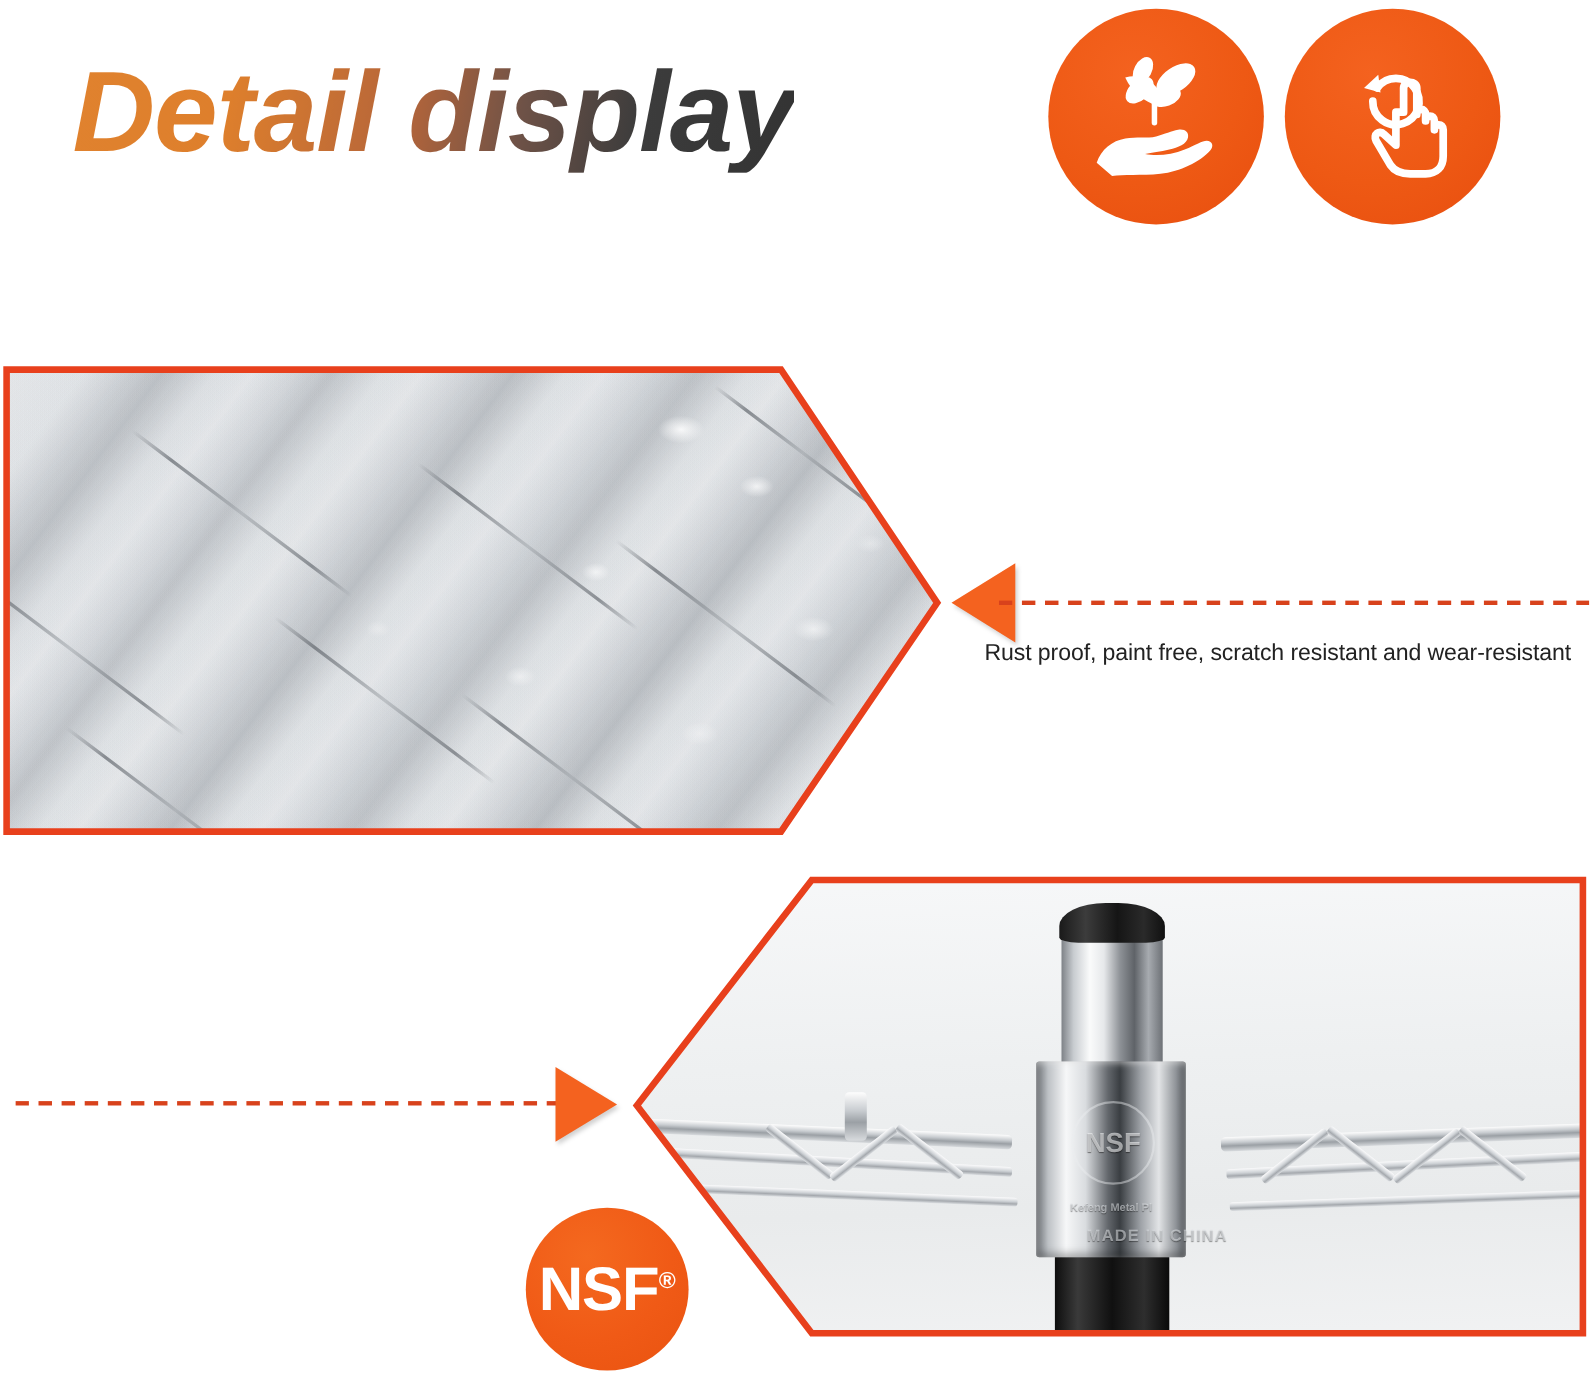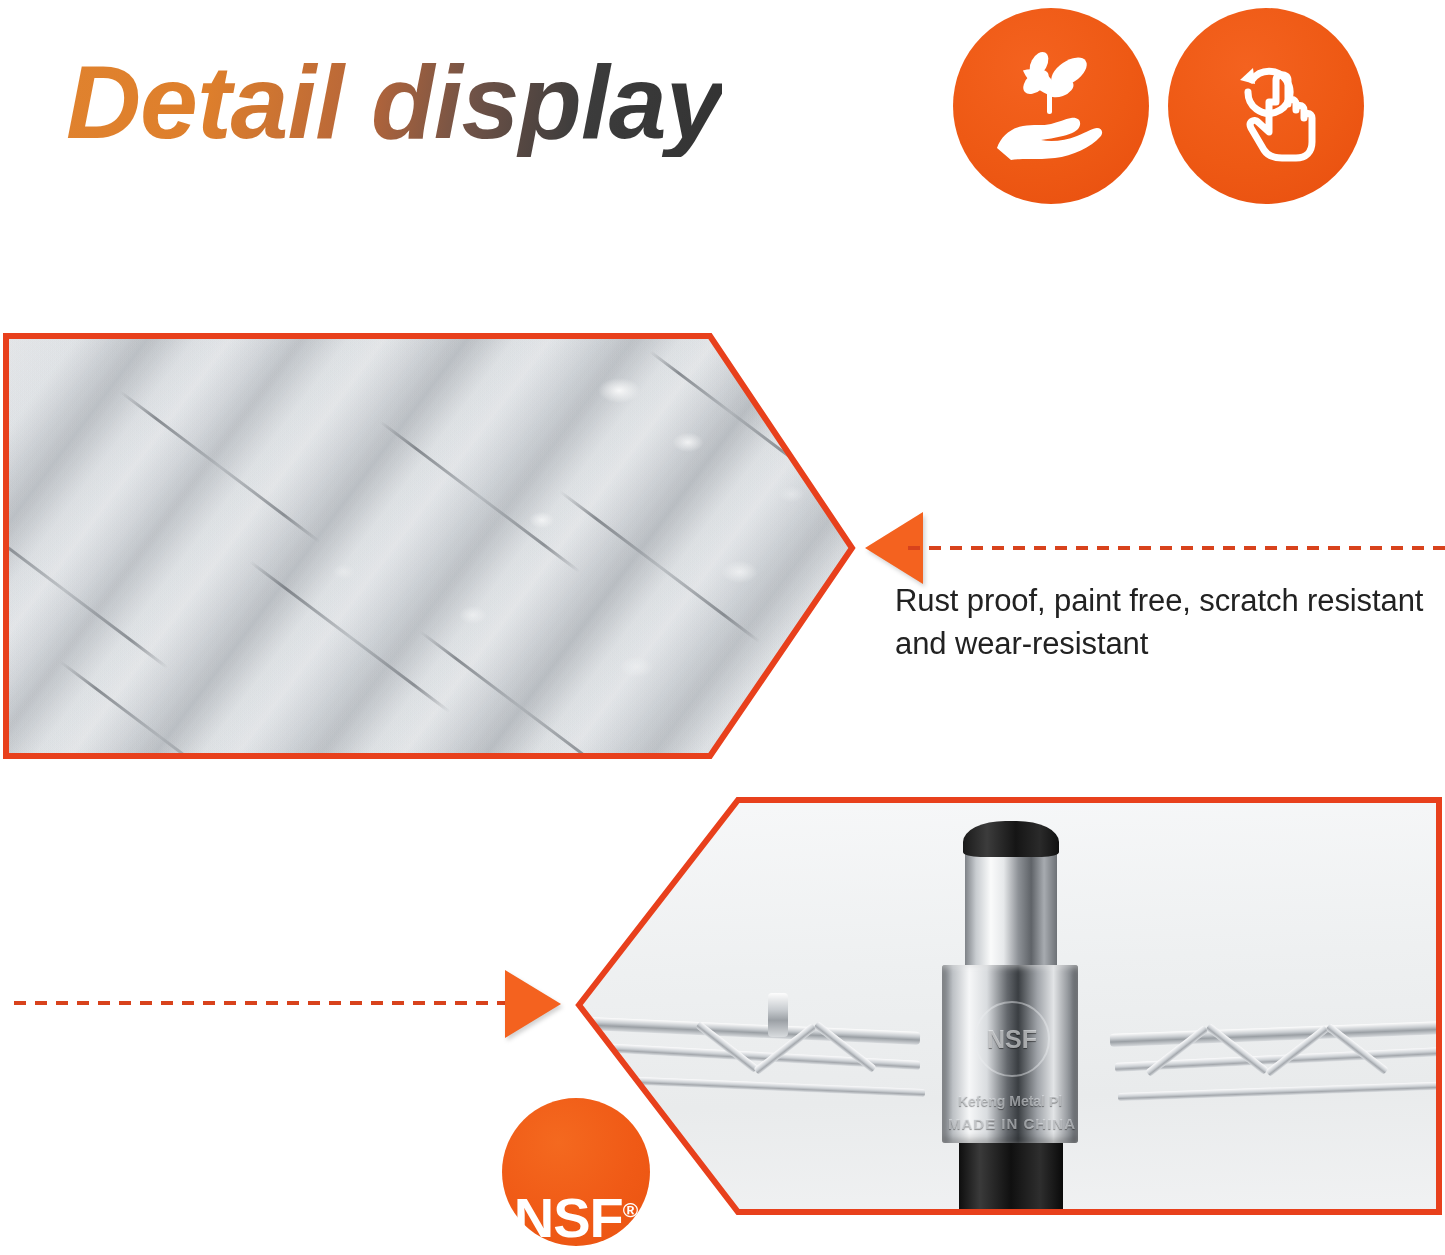--- a/index.html
+++ b/index.html
@@ -144,21 +144,21 @@
   .callout-heading {
     position: absolute;
     font-size: 41px;
     font-weight: bold;
     color: #2B2B2B;
     line-height: 1.24;
     letter-spacing: -0.3px;
   }
   .callout-body {
     position: absolute;
-    font-size: 31px;
+    font-size: 21px;
     font-weight: normal;
     color: #222222;
     line-height: 1.38;
     letter-spacing: -0.1px;
   }
 
   .dashed-line {
     position: absolute;
     height: 4px;
     background-image: linear-gradient(90deg, #D8421C 0 12px, transparent 12px 21px);
@@ -179,28 +179,28 @@
   .arrow-right {
     border-top: 34px solid transparent;
     border-bottom: 34px solid transparent;
     border-left: 56px solid #F4621F;
     filter: drop-shadow(2px 3px 2px rgba(0,0,0,.18));
   }
 
   
   #nsf-badge {
     position: absolute;
-    left: 502px;
+    left: 478px;
     top: 1098px;
     width: 148px;
     height: 148px;
     border-radius: 50%;
     background: radial-gradient(circle at 38% 30%, #F4691F 0%, #F05A16 55%, #E95310 100%);
     display: flex;
-    align-items: flex-end;
+    align-items: center;
     justify-content: center;
   }
   #nsf-badge .nsf-text {
     color: #ffffff;
     font-size: 56px;
     font-weight: bold;
     letter-spacing: -1px;
     line-height: 1;
     font-family: "Liberation Sans", sans-serif;
   }
@@ -312,22 +312,22 @@
           <div class="shelf-wire-thin" style="left:630px; top:252px; width:74px; height:8px; transform:rotate(38deg);"></div>
           <div class="shelf-wire-thin" style="left:690px; top:254px; width:74px; height:8px; transform:rotate(-38deg);"></div>
           <div class="shelf-wire-thin" style="left:750px; top:252px; width:74px; height:8px; transform:rotate(38deg);"></div>
 
           <div class="pole-lower" style="left:389px; top:330px; width:104px; height:96px;"></div>
           <div class="pole-upper" style="left:395px; top:55px; width:92px; height:180px;"></div>
           <div class="pole-cap" style="left:393px; top:28px; width:96px; height:36px;"></div>
 
           <div class="collar" style="left:372px; top:172px; width:136px; height:178px;">
             <div class="collar-emboss" style="left:32px; top:36px; width:72px; height:72px; font-size:25px;">NSF</div>
-            <div class="collar-text" style="left:0; top:128px; width:136px; font-size:14px;">Kefeng Metal Pl</div>
-            <div class="collar-text" style="left:0; top:150px; width:140px; font-size:15px; letter-spacing:1px;">MADE IN CHINA</div>
+            <div class="collar-text" style="left:0; top:128px; width:136px; font-size:10px;">Kefeng Metal Pl</div>
+            <div class="collar-text" style="left:0; top:150px; width:140px; font-size:15px; letter-spacing:1px;padding-left:40px;">MADE IN CHINA</div>
           </div>
         </div>
       </foreignObject>
       <polygon points="9,212 168,7 869,7 869,419 168,419" fill="none" stroke="#E8401C" stroke-width="6" stroke-linejoin="miter"></polygon>
     </svg>
   </div>
 
   <div id="nsf-badge">
     <span class="nsf-text"><span>NSF</span><span class="nsf-reg">®</span></span>
   </div>

